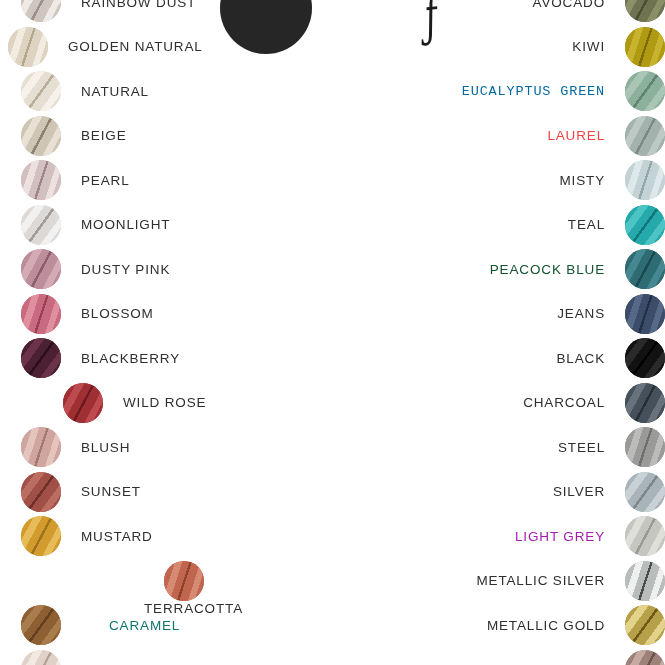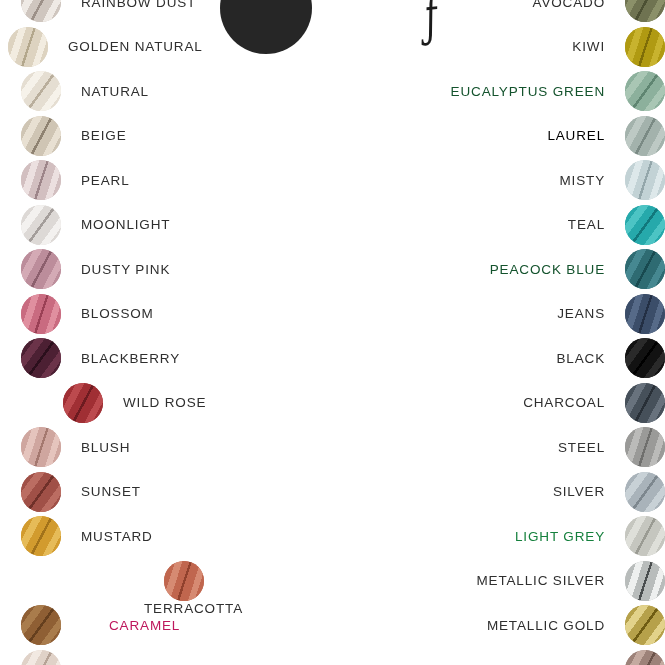--- a/index.html
+++ b/index.html
@@ -146,21 +146,21 @@
       <div class="row" style="top: 560.5px; flex-direction: column;">
         <div class="swatch">
           <div class="tex" style="background: linear-gradient(108deg, rgb(214, 138, 114) 0px, rgb(214, 138, 114) 7%, rgb(192, 102, 78) 7%, rgb(192, 102, 78) 17%, rgb(144, 65, 45) 17%, rgb(144, 65, 45) 20%, rgb(192, 102, 78) 20%, rgb(192, 102, 78) 31%, rgb(214, 138, 114) 31%, rgb(214, 138, 114) 40%, rgb(192, 102, 78) 40%, rgb(192, 102, 78) 49%, rgb(144, 65, 45) 49%, rgb(144, 65, 45) 52%, rgb(192, 102, 78) 52%, rgb(192, 102, 78) 63%, rgb(214, 138, 114) 63%, rgb(214, 138, 114) 71%, rgb(192, 102, 78) 71%, rgb(192, 102, 78) 81%, rgb(144, 65, 45) 81%, rgb(144, 65, 45) 84%, rgb(192, 102, 78) 84%, rgb(192, 102, 78) 94%, rgb(214, 138, 114) 94%, rgb(214, 138, 114) 100%) rgb(192, 102, 78);"></div>
         </div>
         <div class="label" style="color: rgb(47, 47, 47);">TERRACOTTA</div>
       </div>
       <div class="row" style="top: 605px;">
         <div class="swatch">
           <div class="tex" style="background: linear-gradient(126deg, rgb(169, 124, 76) 0px, rgb(169, 124, 76) 7%, rgb(143, 95, 52) 7%, rgb(143, 95, 52) 17%, rgb(101, 63, 30) 17%, rgb(101, 63, 30) 20%, rgb(143, 95, 52) 20%, rgb(143, 95, 52) 31%, rgb(169, 124, 76) 31%, rgb(169, 124, 76) 40%, rgb(143, 95, 52) 40%, rgb(143, 95, 52) 49%, rgb(101, 63, 30) 49%, rgb(101, 63, 30) 52%, rgb(143, 95, 52) 52%, rgb(143, 95, 52) 63%, rgb(169, 124, 76) 63%, rgb(169, 124, 76) 71%, rgb(143, 95, 52) 71%, rgb(143, 95, 52) 81%, rgb(101, 63, 30) 81%, rgb(101, 63, 30) 84%, rgb(143, 95, 52) 84%, rgb(143, 95, 52) 94%, rgb(169, 124, 76) 94%, rgb(169, 124, 76) 100%) rgb(143, 95, 52);"></div>
         </div>
-        <div class="label" style="color: #be185d; margin-left: 48px;">CARAMEL</div>
+        <div class="label" style="color: #0f766e; margin-left: 48px;">CARAMEL</div>
       </div>
       <div class="row" style="top: 649.5px;">
         <div class="swatch">
           <div class="tex" style="background: linear-gradient(118deg, rgb(242, 233, 226) 0px, rgb(242, 233, 226) 7%, rgb(224, 210, 200) 7%, rgb(224, 210, 200) 17%, rgb(182, 163, 150) 17%, rgb(182, 163, 150) 20%, rgb(224, 210, 200) 20%, rgb(224, 210, 200) 31%, rgb(242, 233, 226) 31%, rgb(242, 233, 226) 40%, rgb(224, 210, 200) 40%, rgb(224, 210, 200) 49%, rgb(182, 163, 150) 49%, rgb(182, 163, 150) 52%, rgb(224, 210, 200) 52%, rgb(224, 210, 200) 63%, rgb(242, 233, 226) 63%, rgb(242, 233, 226) 71%, rgb(224, 210, 200) 71%, rgb(224, 210, 200) 81%, rgb(182, 163, 150) 81%, rgb(182, 163, 150) 84%, rgb(224, 210, 200) 84%, rgb(224, 210, 200) 94%, rgb(242, 233, 226) 94%, rgb(242, 233, 226) 100%) rgb(224, 210, 200);"></div>
         </div>
         <div class="label" style="color: rgb(47, 47, 47);">NUDE</div>
       </div>
     </div>
   <div class="col col-right" id="col-right">
       <div class="row" style="top: -18px;">
@@ -169,27 +169,27 @@
           <div class="tex" style="background: linear-gradient(118deg, rgb(139, 144, 105) 0px, rgb(139, 144, 105) 7%, rgb(111, 115, 81) 7%, rgb(111, 115, 81) 17%, rgb(76, 80, 51) 17%, rgb(76, 80, 51) 20%, rgb(111, 115, 81) 20%, rgb(111, 115, 81) 31%, rgb(139, 144, 105) 31%, rgb(139, 144, 105) 40%, rgb(111, 115, 81) 40%, rgb(111, 115, 81) 49%, rgb(76, 80, 51) 49%, rgb(76, 80, 51) 52%, rgb(111, 115, 81) 52%, rgb(111, 115, 81) 63%, rgb(139, 144, 105) 63%, rgb(139, 144, 105) 71%, rgb(111, 115, 81) 71%, rgb(111, 115, 81) 81%, rgb(76, 80, 51) 81%, rgb(76, 80, 51) 84%, rgb(111, 115, 81) 84%, rgb(111, 115, 81) 94%, rgb(139, 144, 105) 94%, rgb(139, 144, 105) 100%) rgb(111, 115, 81);"></div>
         </div>
       </div>
       <div class="row" style="top: 26.5px;">
         <div class="label" style="color: rgb(47, 47, 47);">KIWI</div>
         <div class="swatch">
           <div class="tex" style="background: linear-gradient(108deg, rgb(200, 179, 46) 0px, rgb(200, 179, 46) 7%, rgb(176, 154, 18) 7%, rgb(176, 154, 18) 17%, rgb(126, 109, 7) 17%, rgb(126, 109, 7) 20%, rgb(176, 154, 18) 20%, rgb(176, 154, 18) 31%, rgb(200, 179, 46) 31%, rgb(200, 179, 46) 40%, rgb(176, 154, 18) 40%, rgb(176, 154, 18) 49%, rgb(126, 109, 7) 49%, rgb(126, 109, 7) 52%, rgb(176, 154, 18) 52%, rgb(176, 154, 18) 63%, rgb(200, 179, 46) 63%, rgb(200, 179, 46) 71%, rgb(176, 154, 18) 71%, rgb(176, 154, 18) 81%, rgb(126, 109, 7) 81%, rgb(126, 109, 7) 84%, rgb(176, 154, 18) 84%, rgb(176, 154, 18) 94%, rgb(200, 179, 46) 94%, rgb(200, 179, 46) 100%) rgb(176, 154, 18);"></div>
         </div>
       </div>
       <div class="row" style="top: 71px;">
-        <div class="label" style="color: #14532d;">EUCALYPTUS GREEN</div>
+        <div class="label" style="color: #0369a1; font-family: Liberation Mono, monospace;">EUCALYPTUS GREEN</div>
         <div class="swatch">
           <div class="tex" style="background: linear-gradient(126deg, rgb(169, 198, 180) 0px, rgb(169, 198, 180) 7%, rgb(140, 176, 156) 7%, rgb(140, 176, 156) 17%, rgb(95, 133, 113) 17%, rgb(95, 133, 113) 20%, rgb(140, 176, 156) 20%, rgb(140, 176, 156) 31%, rgb(169, 198, 180) 31%, rgb(169, 198, 180) 40%, rgb(140, 176, 156) 40%, rgb(140, 176, 156) 49%, rgb(95, 133, 113) 49%, rgb(95, 133, 113) 52%, rgb(140, 176, 156) 52%, rgb(140, 176, 156) 63%, rgb(169, 198, 180) 63%, rgb(169, 198, 180) 71%, rgb(140, 176, 156) 71%, rgb(140, 176, 156) 81%, rgb(95, 133, 113) 81%, rgb(95, 133, 113) 84%, rgb(140, 176, 156) 84%, rgb(140, 176, 156) 94%, rgb(169, 198, 180) 94%, rgb(169, 198, 180) 100%) rgb(140, 176, 156);"></div>
         </div>
       </div>
       <div class="row" style="top: 115.5px;">
-        <div class="label" style="color: #000000;">LAUREL</div>
+        <div class="label" style="color: #ef4444;">LAUREL</div>
         <div class="swatch">
           <div class="tex" style="background: linear-gradient(118deg, rgb(189, 201, 196) 0px, rgb(189, 201, 196) 7%, rgb(163, 178, 172) 7%, rgb(163, 178, 172) 17%, rgb(122, 138, 132) 17%, rgb(122, 138, 132) 20%, rgb(163, 178, 172) 20%, rgb(163, 178, 172) 31%, rgb(189, 201, 196) 31%, rgb(189, 201, 196) 40%, rgb(163, 178, 172) 40%, rgb(163, 178, 172) 49%, rgb(122, 138, 132) 49%, rgb(122, 138, 132) 52%, rgb(163, 178, 172) 52%, rgb(163, 178, 172) 63%, rgb(189, 201, 196) 63%, rgb(189, 201, 196) 71%, rgb(163, 178, 172) 71%, rgb(163, 178, 172) 81%, rgb(122, 138, 132) 81%, rgb(122, 138, 132) 84%, rgb(163, 178, 172) 84%, rgb(163, 178, 172) 94%, rgb(189, 201, 196) 94%, rgb(189, 201, 196) 100%) rgb(163, 178, 172);"></div>
         </div>
       </div>
       <div class="row" style="top: 160px;">
         <div class="label" style="color: rgb(47, 47, 47);">MISTY</div>
         <div class="swatch">
           <div class="tex" style="background: linear-gradient(108deg, rgb(221, 232, 234) 0px, rgb(221, 232, 234) 7%, rgb(194, 210, 213) 7%, rgb(194, 210, 213) 17%, rgb(147, 166, 170) 17%, rgb(147, 166, 170) 20%, rgb(194, 210, 213) 20%, rgb(194, 210, 213) 31%, rgb(221, 232, 234) 31%, rgb(221, 232, 234) 40%, rgb(194, 210, 213) 40%, rgb(194, 210, 213) 49%, rgb(147, 166, 170) 49%, rgb(147, 166, 170) 52%, rgb(194, 210, 213) 52%, rgb(194, 210, 213) 63%, rgb(221, 232, 234) 63%, rgb(221, 232, 234) 71%, rgb(194, 210, 213) 71%, rgb(194, 210, 213) 81%, rgb(147, 166, 170) 81%, rgb(147, 166, 170) 84%, rgb(194, 210, 213) 84%, rgb(194, 210, 213) 94%, rgb(221, 232, 234) 94%, rgb(221, 232, 234) 100%) rgb(194, 210, 213);"></div>
         </div>
       </div>
@@ -229,21 +229,21 @@
           <div class="tex" style="background: linear-gradient(108deg, rgb(187, 187, 185) 0px, rgb(187, 187, 185) 7%, rgb(154, 154, 152) 7%, rgb(154, 154, 152) 17%, rgb(111, 111, 109) 17%, rgb(111, 111, 109) 20%, rgb(154, 154, 152) 20%, rgb(154, 154, 152) 31%, rgb(187, 187, 185) 31%, rgb(187, 187, 185) 40%, rgb(154, 154, 152) 40%, rgb(154, 154, 152) 49%, rgb(111, 111, 109) 49%, rgb(111, 111, 109) 52%, rgb(154, 154, 152) 52%, rgb(154, 154, 152) 63%, rgb(187, 187, 185) 63%, rgb(187, 187, 185) 71%, rgb(154, 154, 152) 71%, rgb(154, 154, 152) 81%, rgb(111, 111, 109) 81%, rgb(111, 111, 109) 84%, rgb(154, 154, 152) 84%, rgb(154, 154, 152) 94%, rgb(187, 187, 185) 94%, rgb(187, 187, 185) 100%) rgb(154, 154, 152);"></div>
         </div>
       </div>
       <div class="row" style="top: 471.5px;">
         <div class="label" style="color: rgb(47, 47, 47);">SILVER</div>
         <div class="swatch">
           <div class="tex" style="background: linear-gradient(126deg, rgb(200, 209, 214) 0px, rgb(200, 209, 214) 7%, rgb(169, 179, 186) 7%, rgb(169, 179, 186) 17%, rgb(125, 135, 142) 17%, rgb(125, 135, 142) 20%, rgb(169, 179, 186) 20%, rgb(169, 179, 186) 31%, rgb(200, 209, 214) 31%, rgb(200, 209, 214) 40%, rgb(169, 179, 186) 40%, rgb(169, 179, 186) 49%, rgb(125, 135, 142) 49%, rgb(125, 135, 142) 52%, rgb(169, 179, 186) 52%, rgb(169, 179, 186) 63%, rgb(200, 209, 214) 63%, rgb(200, 209, 214) 71%, rgb(169, 179, 186) 71%, rgb(169, 179, 186) 81%, rgb(125, 135, 142) 81%, rgb(125, 135, 142) 84%, rgb(169, 179, 186) 84%, rgb(169, 179, 186) 94%, rgb(200, 209, 214) 94%, rgb(200, 209, 214) 100%) rgb(169, 179, 186);"></div>
         </div>
       </div>
       <div class="row" style="top: 516px;">
-        <div class="label" style="color: #15803d;">LIGHT GREY</div>
+        <div class="label" style="color: #a21caf;">LIGHT GREY</div>
         <div class="swatch">
           <div class="tex" style="background: linear-gradient(118deg, rgb(222, 223, 217) 0px, rgb(222, 223, 217) 7%, rgb(197, 198, 191) 7%, rgb(197, 198, 191) 17%, rgb(154, 155, 147) 17%, rgb(154, 155, 147) 20%, rgb(197, 198, 191) 20%, rgb(197, 198, 191) 31%, rgb(222, 223, 217) 31%, rgb(222, 223, 217) 40%, rgb(197, 198, 191) 40%, rgb(197, 198, 191) 49%, rgb(154, 155, 147) 49%, rgb(154, 155, 147) 52%, rgb(197, 198, 191) 52%, rgb(197, 198, 191) 63%, rgb(222, 223, 217) 63%, rgb(222, 223, 217) 71%, rgb(197, 198, 191) 71%, rgb(197, 198, 191) 81%, rgb(154, 155, 147) 81%, rgb(154, 155, 147) 84%, rgb(197, 198, 191) 84%, rgb(197, 198, 191) 94%, rgb(222, 223, 217) 94%, rgb(222, 223, 217) 100%) rgb(197, 198, 191);"></div>
         </div>
       </div>
       <div class="row" style="top: 560.5px;">
         <div class="label" style="color: rgb(47, 47, 47);">METALLIC SILVER</div>
         <div class="swatch">
           <div class="tex" style="background: linear-gradient(108deg, rgb(238, 240, 239) 0px, rgb(238, 240, 239) 7%, rgb(184, 188, 187) 7%, rgb(184, 188, 187) 17%, rgb(74, 78, 79) 17%, rgb(74, 78, 79) 20%, rgb(184, 188, 187) 20%, rgb(184, 188, 187) 31%, rgb(238, 240, 239) 31%, rgb(238, 240, 239) 40%, rgb(184, 188, 187) 40%, rgb(184, 188, 187) 49%, rgb(74, 78, 79) 49%, rgb(74, 78, 79) 52%, rgb(184, 188, 187) 52%, rgb(184, 188, 187) 63%, rgb(238, 240, 239) 63%, rgb(238, 240, 239) 71%, rgb(184, 188, 187) 71%, rgb(184, 188, 187) 81%, rgb(74, 78, 79) 81%, rgb(74, 78, 79) 84%, rgb(184, 188, 187) 84%, rgb(184, 188, 187) 94%, rgb(238, 240, 239) 94%, rgb(238, 240, 239) 100%) rgb(184, 188, 187);"></div>
         </div>
       </div>

